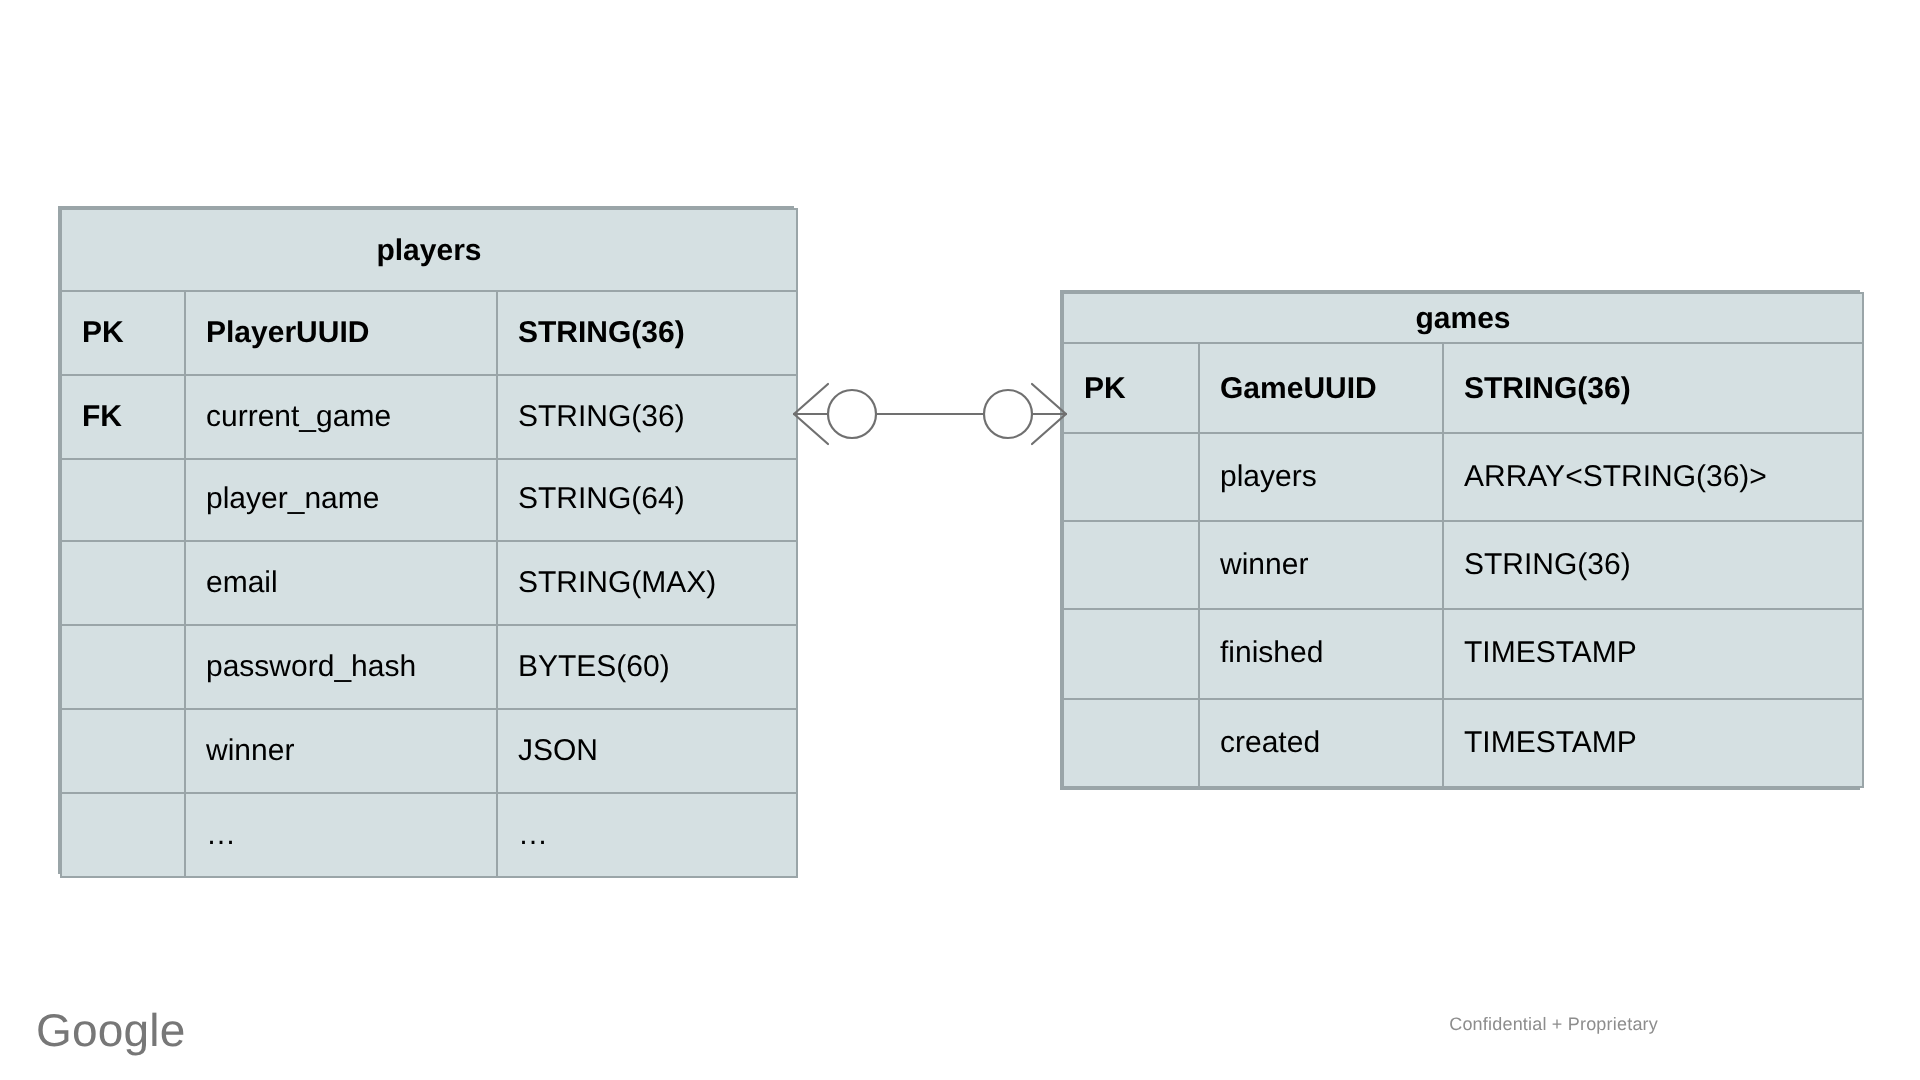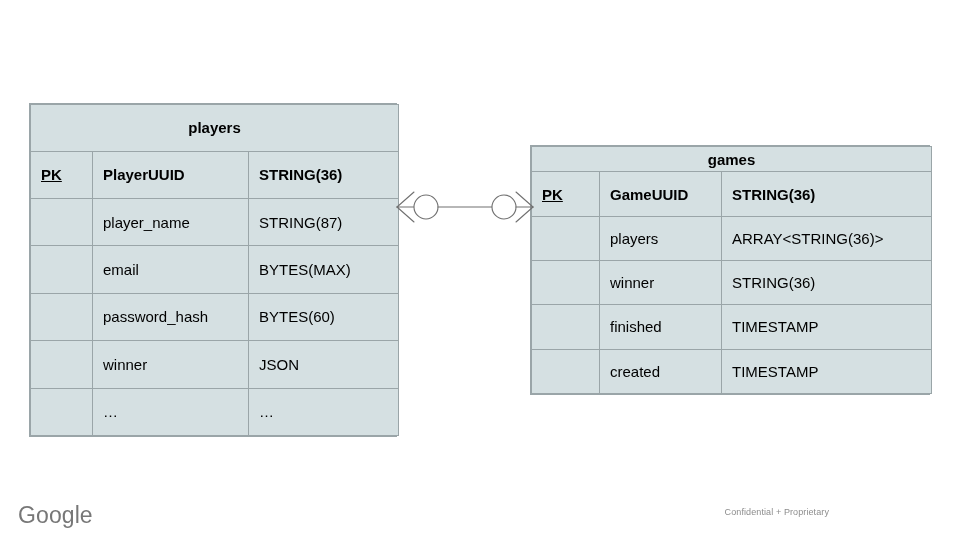--- a/index.html
+++ b/index.html
@@ -40,21 +40,20 @@
     border: 1px solid #9aa5a8;
     background: #d5e0e2;
     color: #000000;
     font-size: 15px;
     padding: 0 10px;
     vertical-align: middle;
     white-space: nowrap;
     overflow: hidden;
   }
   .entity td.key-col {
-    text-decoration: underline;
   }
   .entity tr.title-row td {
     text-align: center;
     font-weight: bold;
     font-size: 15px;
     border-left: 1px solid #9aa5a8;
     border-right: 1px solid #9aa5a8;
   }
   .entity tr.bold-row td {
     font-weight: bold;
@@ -136,29 +135,34 @@
         </colgroup>
       <tbody>
         <tr class="title-row">
           <td colspan="3">players</td>
         </tr>
         <tr class="field-row bold-row">
           <td class="key-col">PK</td>
           <td>PlayerUUID</td>
           <td>STRING(36)</td>
         </tr>
+        <tr class="field-row bold-row">
+          <td class="key-col">FK</td>
+          <td style="font-weight:normal">current_game</td>
+          <td style="font-weight:normal">STRING(36)</td>
+        </tr>
         <tr class="field-row">
           <td class="key-col"></td>
           <td>player_name</td>
-          <td>STRING(87)</td>
+          <td>STRING(64)</td>
         </tr>
         <tr class="field-row">
           <td class="key-col"></td>
           <td>email</td>
-          <td>BYTES(MAX)</td>
+          <td>STRING(MAX)</td>
         </tr>
         <tr class="field-row">
           <td class="key-col"></td>
           <td>password_hash</td>
           <td>BYTES(60)</td>
         </tr>
         <tr class="field-row">
           <td class="key-col"></td>
           <td>winner</td>
           <td>JSON</td>

